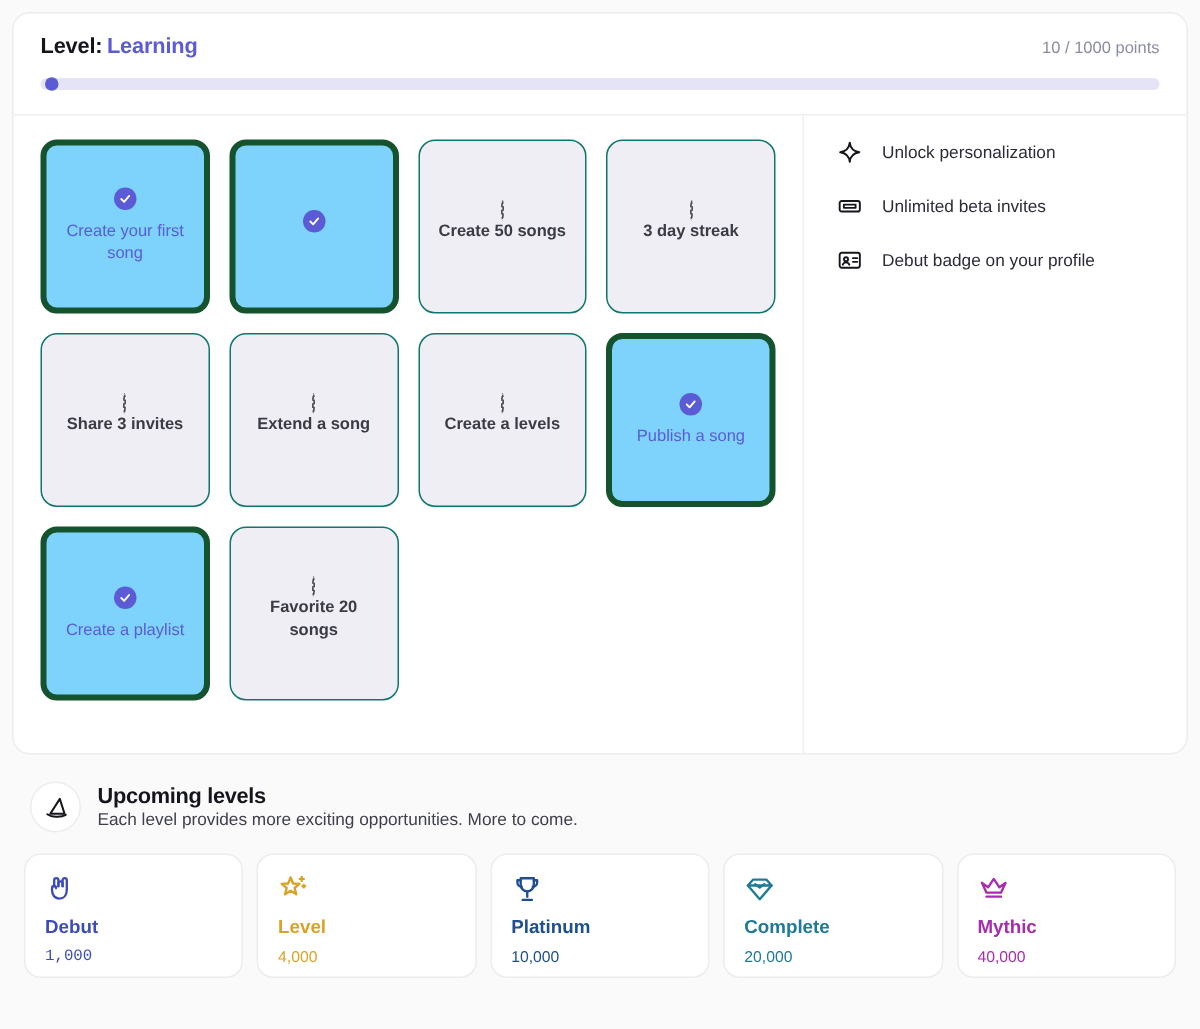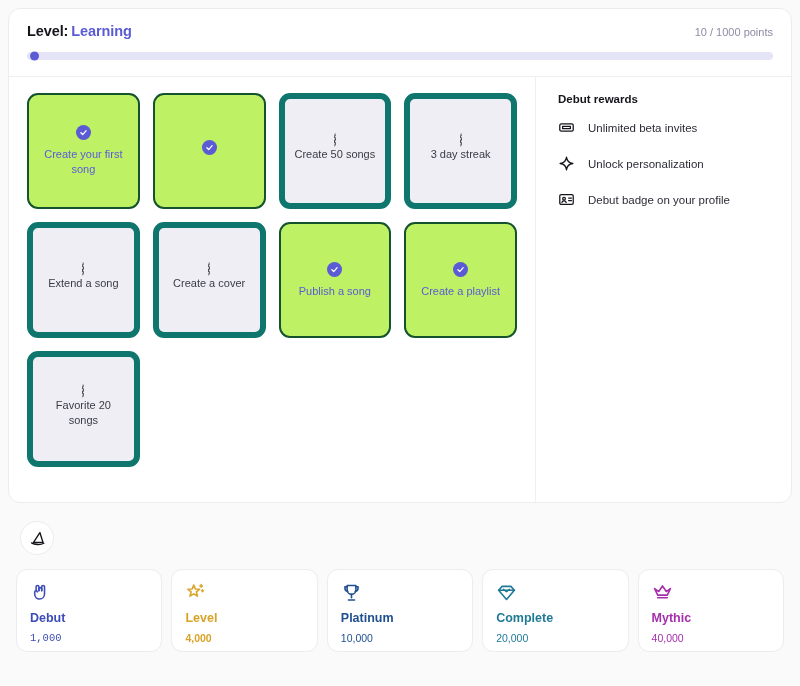--- a/index.html
+++ b/index.html
@@ -107,28 +107,29 @@
     flex-direction: column;
     align-items: center;
     justify-content: center;
     text-align: center;
     padding: 10px 9px;
     font-size: 11px;
     line-height: 1.33;
     cursor: pointer;
   }
   .task-card.done {
-    background: #bef264;
-    border: 2px solid #14532d;
+    background: #7dd3fc;
+    border: 4px solid #14532d;
     color: #5b5bd6;
   }
   .task-card.todo {
     background: #eeeef4;
-    border: 6px solid #0f766e;
+    border: 1px solid #0f766e;
     color: #3b3b46;
+    font-weight: bold;
   }
   .task-icon {
     margin-bottom: 7px;
     display: block;
     line-height: 0;
   }
   .check-circle {
     width: 15px; height: 15px;
     border-radius: 50%;
     background: #5b5bd6;
@@ -250,25 +251,29 @@
             <div class="task-card todo">
               <span class="task-icon"><span class="dashed-circle"></span></span>
               <span>Create 50 songs</span>
             </div>
             <div class="task-card todo">
               <span class="task-icon"><span class="dashed-circle"></span></span>
               <span>3 day streak</span>
             </div>
             <div class="task-card todo">
               <span class="task-icon"><span class="dashed-circle"></span></span>
+              <span>Share 3 invites</span>
+            </div>
+            <div class="task-card todo">
+              <span class="task-icon"><span class="dashed-circle"></span></span>
               <span>Extend a song</span>
             </div>
             <div class="task-card todo">
               <span class="task-icon"><span class="dashed-circle"></span></span>
-              <span>Create a cover</span>
+              <span>Create a levels</span>
             </div>
             <div class="task-card done">
               <span class="task-icon">
                 <span class="check-circle">
                   <svg width="9" height="9" viewBox="0 0 24 24" fill="none" stroke="#fff" stroke-width="3.4" stroke-linecap="round" stroke-linejoin="round">
                     <path d="M5 12.5 10 17.5 19 7"></path>
                   </svg>
                 </span>
               </span>
               <span>Publish a song</span>
@@ -284,34 +289,33 @@
               <span>Create a playlist</span>
             </div>
             <div class="task-card todo">
               <span class="task-icon"><span class="dashed-circle"></span></span>
               <span>Favorite 20 songs</span>
             </div>
           </div>
       </div>
 
       <div class="rewards-pane">
-        <div class="section-heading">Debut rewards</div>
         <div id="rewards-list">
+            <div class="reward-row">
+              <span class="reward-icon"><svg width="17" height="17" viewBox="0 0 24 24" fill="none" stroke="#15151c" stroke-width="1.8" stroke-linecap="round" stroke-linejoin="round">
+                  <path d="M12 3 C12.6 8 16 11.4 21 12 C16 12.6 12.6 16 12 21 C11.4 16 8 12.6 3 12 C8 11.4 11.4 8 12 3 Z"></path>
+                </svg></span>
+              <span class="reward-label">Unlock personalization</span>
+            </div>
             <div class="reward-row">
               <span class="reward-icon"><svg width="17" height="17" viewBox="0 0 24 24" fill="none" stroke="#15151c" stroke-width="1.8" stroke-linecap="round" stroke-linejoin="round">
                   <rect x="2.5" y="7" width="19" height="10" rx="2"></rect>
                   <path d="M6.5 10.5h11v3h-11z"></path>
                 </svg></span>
               <span class="reward-label">Unlimited beta invites</span>
-            </div>
-            <div class="reward-row">
-              <span class="reward-icon"><svg width="17" height="17" viewBox="0 0 24 24" fill="none" stroke="#15151c" stroke-width="1.8" stroke-linecap="round" stroke-linejoin="round">
-                  <path d="M12 3 C12.6 8 16 11.4 21 12 C16 12.6 12.6 16 12 21 C11.4 16 8 12.6 3 12 C8 11.4 11.4 8 12 3 Z"></path>
-                </svg></span>
-              <span class="reward-label">Unlock personalization</span>
             </div>
             <div class="reward-row">
               <span class="reward-icon"><svg width="17" height="17" viewBox="0 0 24 24" fill="none" stroke="#15151c" stroke-width="1.8" stroke-linecap="round" stroke-linejoin="round">
                   <rect x="2.5" y="5" width="19" height="14" rx="2"></rect>
                   <circle cx="8.5" cy="11" r="1.9"></circle>
                   <path d="M5.4 16.2c.6-1.5 1.8-2.2 3.1-2.2s2.5.7 3.1 2.2"></path>
                   <path d="M15 10h4M15 13.5h4"></path>
                 </svg></span>
               <span class="reward-label">Debut badge on your profile</span>
             </div>
@@ -321,38 +325,42 @@
   </div>
 
   <div class="upcoming">
     <div class="upcoming-head">
       <div class="hat-badge">
         <svg width="19" height="19" viewBox="0 0 24 24" fill="none" stroke="#15151c" stroke-width="1.7" stroke-linecap="round" stroke-linejoin="round">
           <path d="M15 4.5 L7 17 H19 Z"></path>
           <path d="M4.5 17.5 C8 20 16 20.5 20 18"></path>
         </svg>
       </div>
+      <div>
+        <div class="upcoming-title">Upcoming levels</div>
+        <div class="upcoming-sub">Each level provides more exciting opportunities. More to come.</div>
+      </div>
     </div>
     <div class="levels-grid" id="levels-grid">
         <div class="level-card">
           <div class="level-icon"><svg width="21" height="21" viewBox="0 0 24 24" fill="none" stroke="#3d4db7" stroke-width="1.8" stroke-linecap="round" stroke-linejoin="round">
               <path d="M7 10V5.5a1.6 1.6 0 1 1 3.2 0V10"></path>
               <path d="M10.2 10V8a1.6 1.6 0 1 1 3.2 0v2"></path>
               <path d="M13.4 10V5.5a1.6 1.6 0 1 1 3.2 0V13c0 4-2.4 6.5-5.6 6.5S5.4 17 5.4 13.6v-2.2a1.5 1.5 0 0 1 3 0"></path>
             </svg></div>
           <div class="level-name" style="color: rgb(61, 77, 183);">Debut</div>
           <div class="level-points" style="color: rgb(61, 77, 183); font-family: Liberation Mono, monospace;">1,000</div>
         </div>
         <div class="level-card">
           <div class="level-icon"><svg width="21" height="21" viewBox="0 0 24 24" fill="none" stroke="#d9a327" stroke-width="1.8" stroke-linecap="round" stroke-linejoin="round">
               <path d="M10 3.4 11.9 8 16.8 8.3 13 11.4 14.3 16.2 10 13.5 5.7 16.2 7 11.4 3.2 8.3 8.1 8 Z"></path>
               <path d="M18.5 3v3M17 4.5h3M20 9v2M19 10h2"></path>
             </svg></div>
           <div class="level-name" style="color: rgb(217, 163, 39);">Level</div>
-          <div class="level-points" style="color: rgb(217, 163, 39); font-weight: bold;">4,000</div>
+          <div class="level-points" style="color: rgb(217, 163, 39);">4,000</div>
         </div>
         <div class="level-card">
           <div class="level-icon"><svg width="21" height="21" viewBox="0 0 24 24" fill="none" stroke="#1f4f8f" stroke-width="1.8" stroke-linecap="round" stroke-linejoin="round">
               <path d="M7 4h10v5a5 5 0 0 1-10 0Z"></path>
               <path d="M7 5.5H4.5v1.7A3.3 3.3 0 0 0 7.8 10.5"></path>
               <path d="M17 5.5h2.5v1.7a3.3 3.3 0 0 1-3.3 3.3"></path>
               <path d="M12 14v4M8.5 20.5h7"></path>
             </svg></div>
           <div class="level-name" style="color: rgb(31, 79, 143);">Platinum</div>
           <div class="level-points" style="color: rgb(31, 79, 143);">10,000</div>

